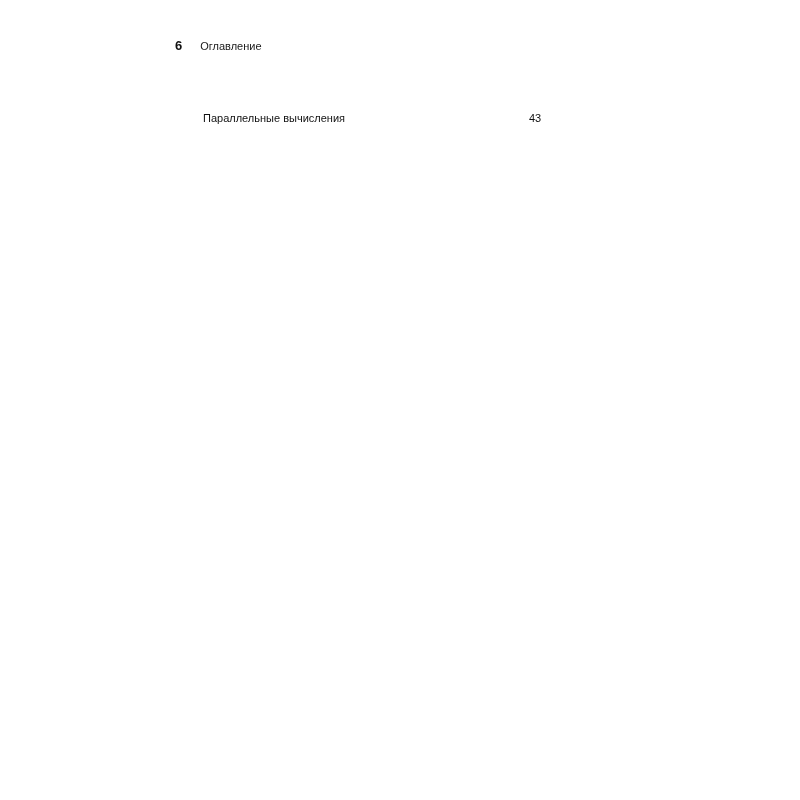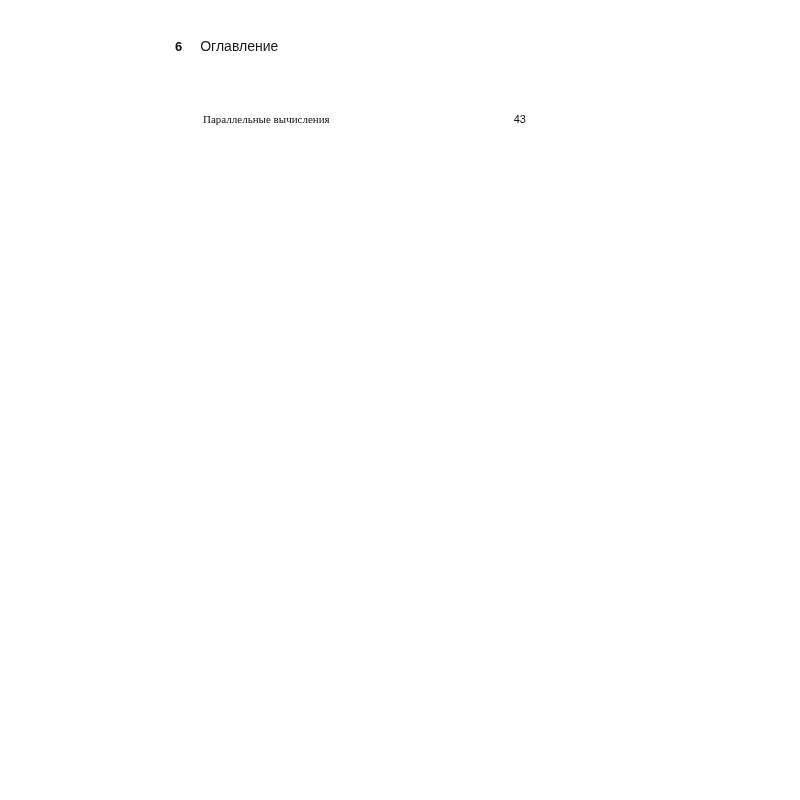--- a/index.html
+++ b/index.html
@@ -26,40 +26,39 @@
     align-items: baseline;
     gap: 18px;
     margin-bottom: 22px;
   }
   .folio {
     font-size: 13px;
     font-weight: bold;
     color: #111;
   }
   .running-head {
-    font-size: 14px;
+    font-size: 11px;
     color: #1a1a1a;
   }
 
   .toc {
     width: 449px;
   }
 
   
   .row {
     display: flex;
     align-items: baseline;
     font-size: 11px;
     line-height: 1.0;
     color: #111;
     margin-bottom: 8px;
   }
   .row .label {
     white-space: nowrap;
-    font-family: Liberation Serif, serif;
   }
   .row .dots {
     flex: 1 1 auto;
     margin: 0 4px 0 5px;
     position: relative;
     top: -2px;
     border-bottom: 1px dotted #444;
     height: 0;
   }
   .row .page {

